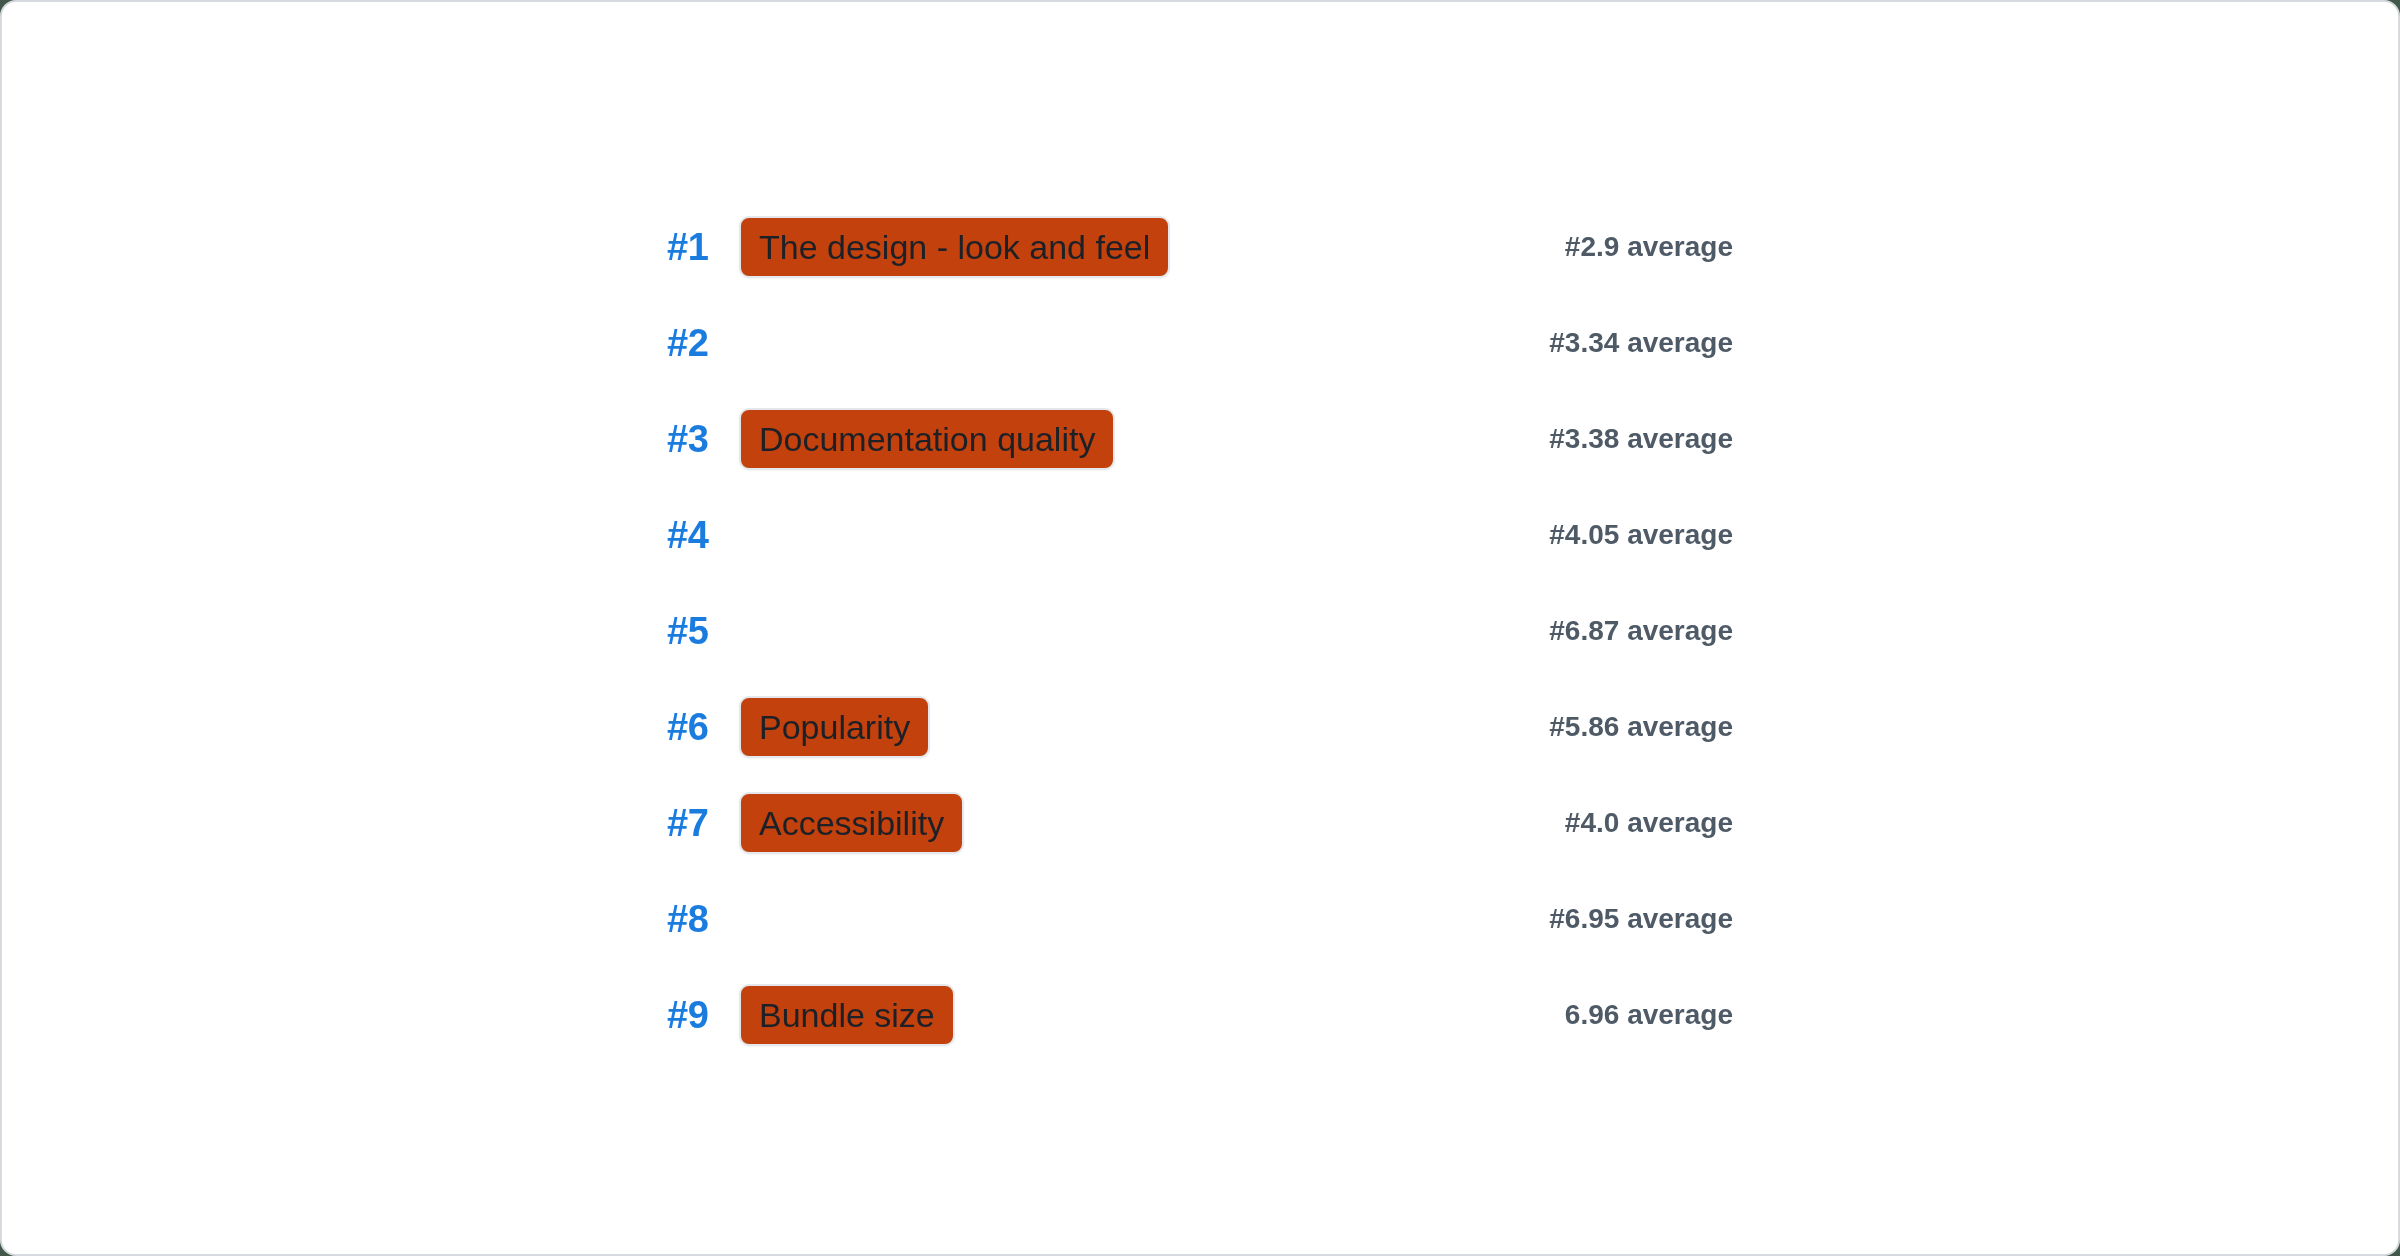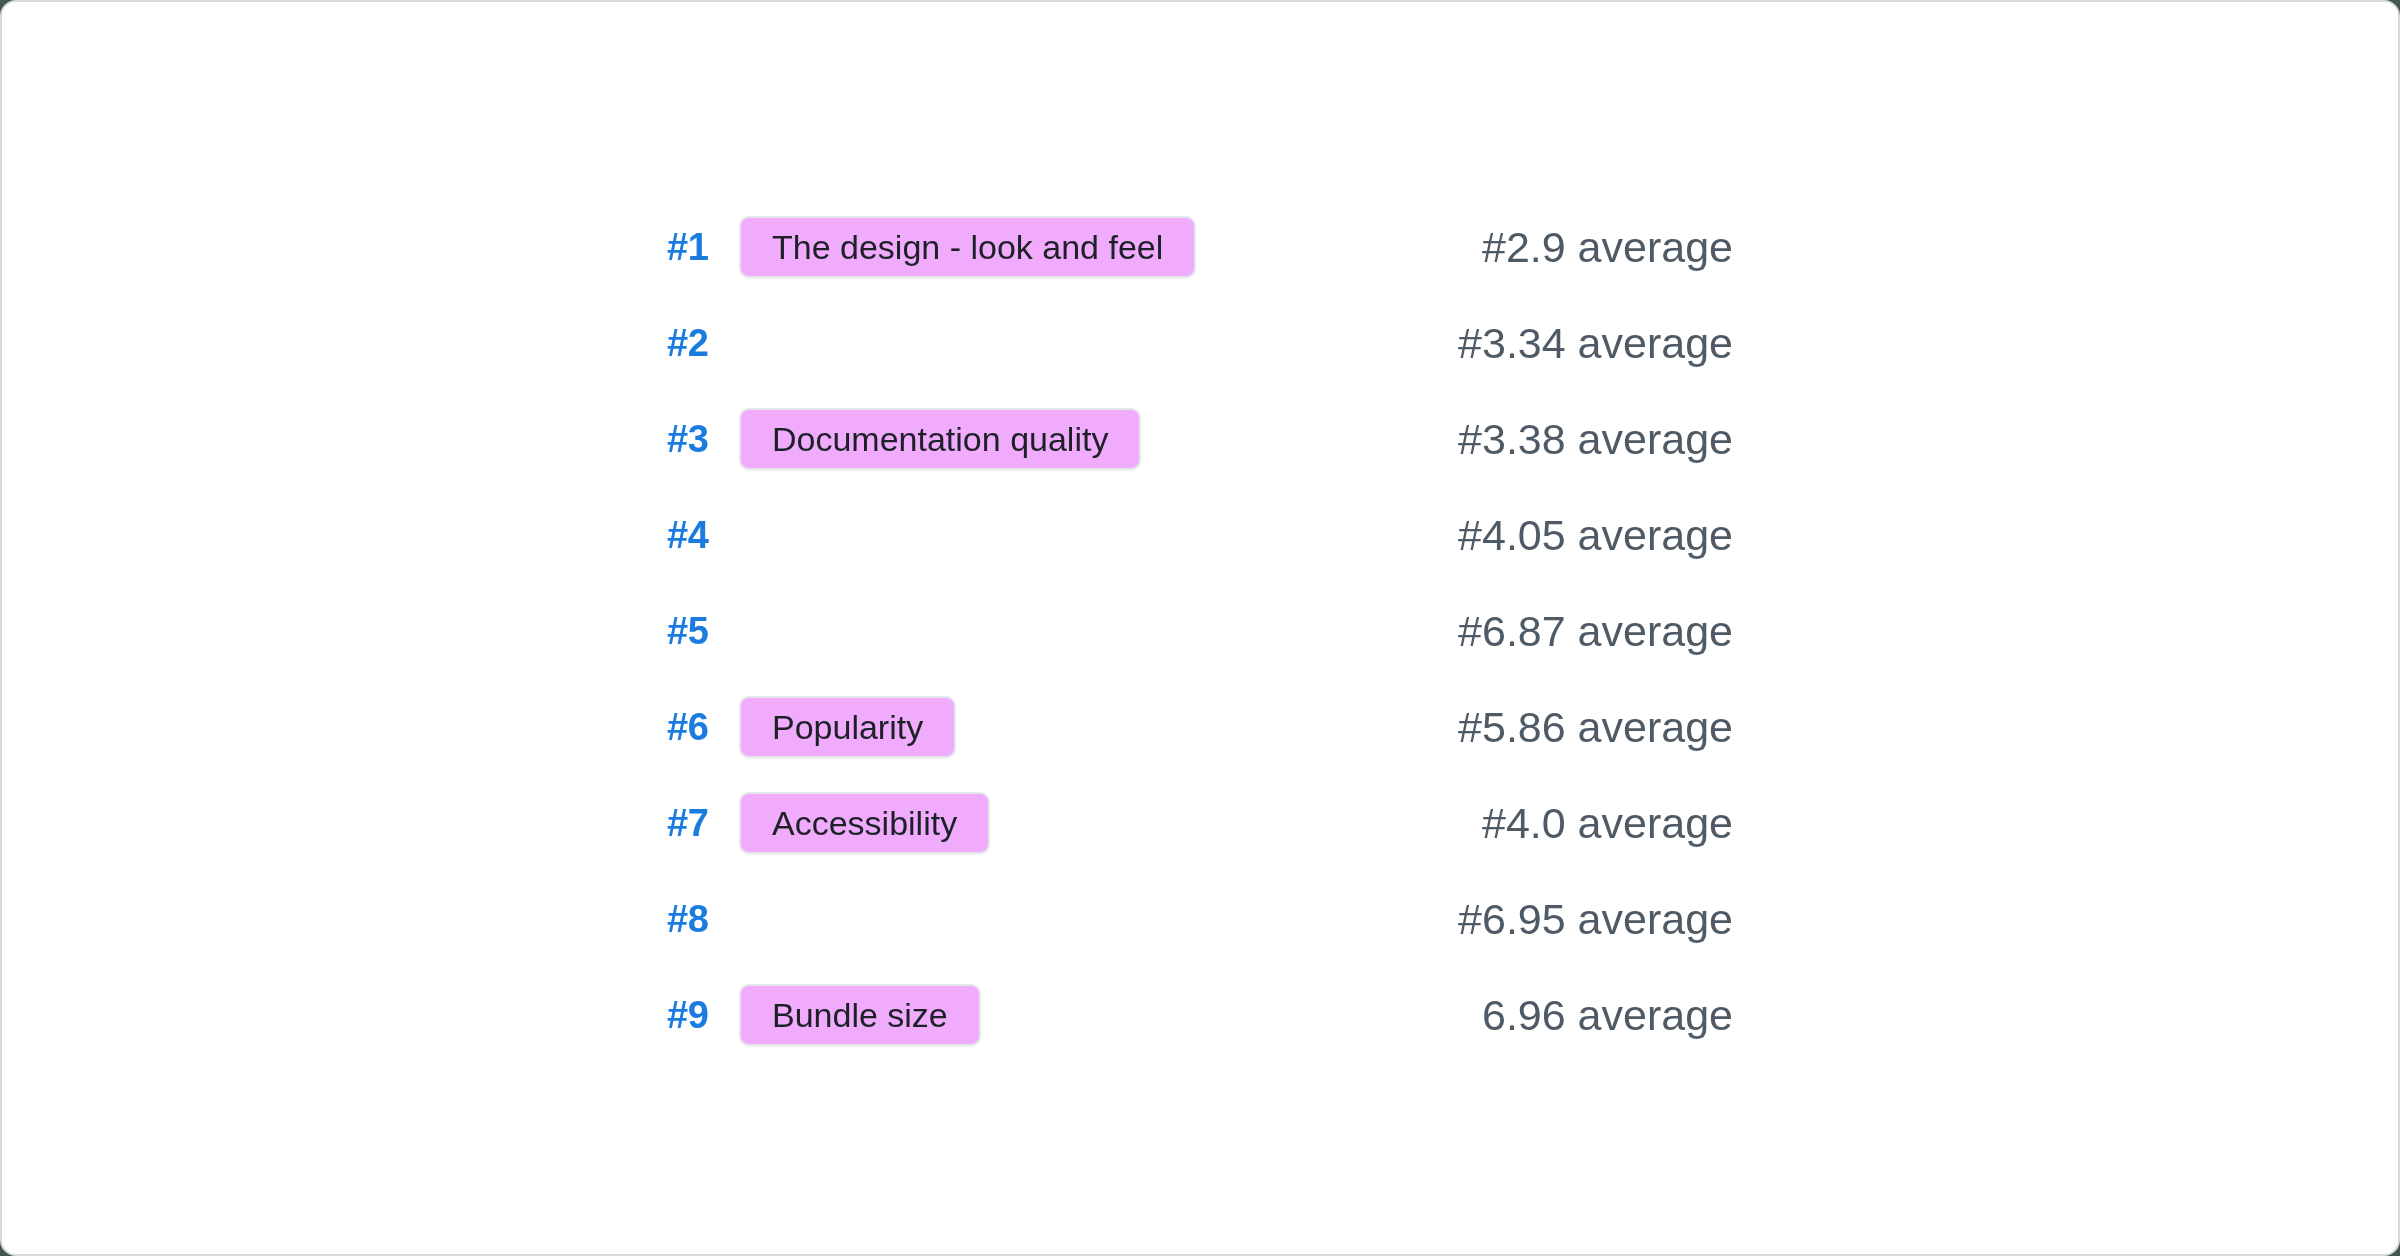--- a/index.html
+++ b/index.html
@@ -39,36 +39,36 @@
     color: #1b7ce0;
     letter-spacing: -0.5px;
     white-space: nowrap;
   }
   .option-pill {
     margin-left: 30px;
     height: 62px;
     box-sizing: border-box;
     display: flex;
     align-items: center;
-    padding: 0 31px;
-    background: #f0abfc;
+    padding: 0 18px;
+    background: #c2410c;
     border: 2px solid #e4e7eb;
     border-radius: 10px;
     box-shadow: 0 1px 2px rgba(20, 30, 40, 0.05);
   }
   .option-label {
     font-size: 34px;
     font-weight: 500;
     color: #1d2127;
     white-space: nowrap;
   }
   .average-value {
     margin-left: auto;
-    font-size: 43px;
-    font-weight: 400;
+    font-size: 28px;
+    font-weight: 700;
     color: #4e5a66;
     white-space: nowrap;
     text-align: right;
   }
 </style>
 </head>
 <body>
 
 <div class="card">
   <div class="ranking-list">

